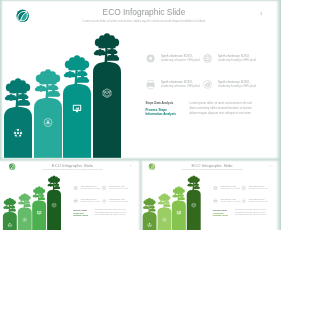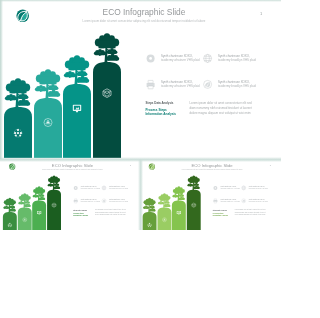--- a/index.html
+++ b/index.html
@@ -1,17 +1,17 @@
 <!DOCTYPE html>
 <html><head>
 <meta charset="utf-8">
 <style>
 html,body{margin:0;padding:0;background:#fff;}
 body{width:281px;height:318px;overflow:hidden;font-family:"Liberation Sans",sans-serif;}
-.page{position:relative;width:281px;height:230px;background:#ffffff;overflow:hidden;padding-left:13px;}
+.page{position:relative;width:281px;height:230px;background:#ffffff;overflow:hidden;}
 .hsep{position:absolute;left:0;width:281px;height:5px;background:linear-gradient(to bottom,rgba(214,228,224,0) 0%,rgba(205,223,218,0.95) 45%,rgba(205,223,218,0.95) 60%,rgba(214,228,224,0) 100%);}
 .vsep{position:absolute;top:0;width:5px;background:linear-gradient(to right,rgba(214,228,224,0) 0%,rgba(205,223,218,0.9) 45%,rgba(205,223,218,0.9) 60%,rgba(214,228,224,0) 100%);}
 .edgeR{position:absolute;right:0;top:0;width:5px;height:318px;background:linear-gradient(to right,rgba(200,220,214,0) 0%,rgba(197,218,212,0.95) 75%,rgba(186,211,204,1) 100%);}
 .edgeL{position:absolute;left:0;top:0;width:3px;height:159px;background:linear-gradient(to left,rgba(200,220,214,0) 0%,rgba(197,218,212,0.85) 70%,rgba(192,215,208,0.95) 100%);}
 .edgeT{position:absolute;left:0;top:0;width:281px;height:2px;background:linear-gradient(to top,rgba(200,220,214,0) 0%,rgba(197,218,212,0.9) 100%);}
 .slot{position:absolute;overflow:hidden;background:#ffffff;}
 #main-slide{left:2px;top:1px;width:275px;height:157px;}
 #t1{left:0px;top:159px;width:139px;height:78px;}
 #t2{left:141px;top:159px;width:140px;height:78px;}
 #t3{left:0px;top:240px;width:139px;height:78px;}

